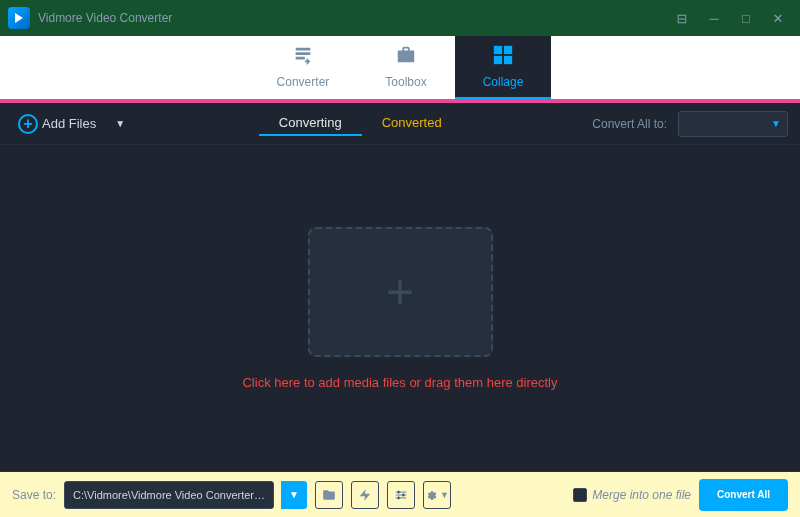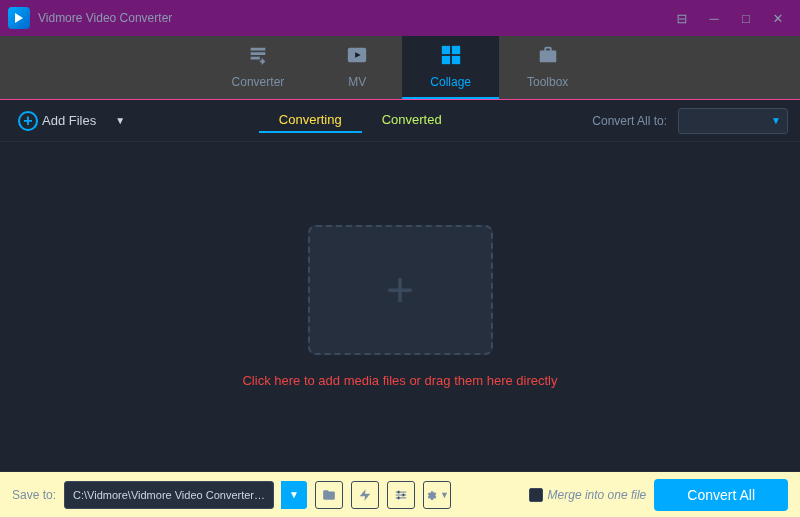--- a/index.html
+++ b/index.html
@@ -9,21 +9,21 @@
       background: #1e2530;
       font-family: 'Segoe UI', Arial, sans-serif;
       color: #cdd6e0;
       overflow: hidden;
       display: flex;
       flex-direction: column;
     }
 
     
     .title-bar {
-      background: #701a75;
+      background: #14532d;
       height: 36px;
       display: flex;
       align-items: center;
       justify-content: space-between;
       padding: 0 8px;
       flex-shrink: 0;
     }
     .title-bar-left {
       display: flex;
       align-items: center;
@@ -58,26 +58,26 @@
       border-radius: 3px;
       cursor: pointer;
       font-size: 13px;
       color: #8a9ab0;
       background: transparent;
       border: none;
     }
 
     
     .nav-tabs {
-      background: #404040;
+      background: #ffffff;
       display: flex;
       justify-content: center;
       gap: 0;
       flex-shrink: 0;
-      border-bottom: 1px solid #ec4899;
+      border-bottom: 4px solid #ec4899;
     }
     .nav-tab {
       display: flex;
       flex-direction: column;
       align-items: center;
       padding: 8px 28px;
       cursor: pointer;
       color: #7a8fa6;
       font-size: 12px;
       gap: 4px;
@@ -146,25 +146,25 @@
     }
     .toolbar-center {
       flex: 1;
       display: flex;
       justify-content: center;
     }
     .sub-tab {
       padding: 4px 20px;
       font-size: 13px;
       cursor: pointer;
-      color: #bef264;
+      color: #eab308;
       border-bottom: 2px solid transparent;
     }
     .sub-tab.active {
-      color: #fde047;
+      color: #e5e5e5;
       border-bottom: 2px solid #00aaff;
     }
 
     .convert-all-to {
       display: flex;
       align-items: center;
       gap: 11px;
       margin-left: auto;
       font-size: 12px;
       color: #7a8fa6;
@@ -288,27 +288,27 @@
     .checkbox-box {
       width: 14px;
       height: 14px;
       border: 1px solid #3a4a5c;
       background: #252f3d;
       border-radius: 2px;
     }
 
     .convert-all-btn {
       height: 32px;
-      padding: 0 33px;
+      padding: 0 18px;
       background: #00aaff;
       border: none;
       border-radius: 4px;
       color: white;
-      font-size: 14px;
-      font-weight: 400;
+      font-size: 10px;
+      font-weight: 700;
       cursor: pointer;
       white-space: nowrap;
     }
   </style>
 </head>
 <body>
 
 <div class="title-bar">
   <div class="title-bar-left">
     <div class="app-logo">
@@ -331,45 +331,36 @@
     <span class="tab-icon">
       <svg viewBox="0 0 24 24">
           <path d="M4 4h16v3H4zm0 5h16v3H4zm0 5h10v3H4zm12 1l4 4-4 4v-3h-2v-2h2z"></path>
         </svg>
     </span>
     <span>Converter</span>
   </div>
   <div class="nav-tab">
     <span class="tab-icon">
       <svg viewBox="0 0 24 24">
-          <rect x="2" y="4" width="20" height="16" rx="2" ry="2"></rect>
-          <path fill="#161c25" d="M10 9l6 3-6 3z"></path>
+          <path d="M20 7h-4V5a2 2 0 0 0-2-2h-4a2 2 0 0 0-2 2v2H4a1 1 0 0 0-1 1v11a1 1 0 0 0 1 1h16a1 1 0 0 0 1-1V8a1 1 0 0 0-1-1zM10 5h4v2h-4z"></path>
         </svg>
     </span>
-    <span>MV</span>
+    <span>Toolbox</span>
   </div>
   <div class="nav-tab active">
     <span class="tab-icon">
       <svg viewBox="0 0 24 24">
           <rect x="2" y="2" width="9" height="9"></rect>
           <rect x="13" y="2" width="9" height="9"></rect>
           <rect x="2" y="13" width="9" height="9"></rect>
           <rect x="13" y="13" width="9" height="9"></rect>
         </svg>
     </span>
     <span>Collage</span>
   </div>
-  <div class="nav-tab">
-    <span class="tab-icon">
-      <svg viewBox="0 0 24 24">
-          <path d="M20 7h-4V5a2 2 0 0 0-2-2h-4a2 2 0 0 0-2 2v2H4a1 1 0 0 0-1 1v11a1 1 0 0 0 1 1h16a1 1 0 0 0 1-1V8a1 1 0 0 0-1-1zM10 5h4v2h-4z"></path>
-        </svg>
-    </span>
-    <span>Toolbox</span>
-  </div>
 </div>
 
 <div class="toolbar">
   <button class="add-files-btn">
     <span class="plus-circle">+</span>
     <span>Add Files</span>
   </button>
   <span class="add-files-dropdown">▼</span>
 
   <div class="toolbar-center">

